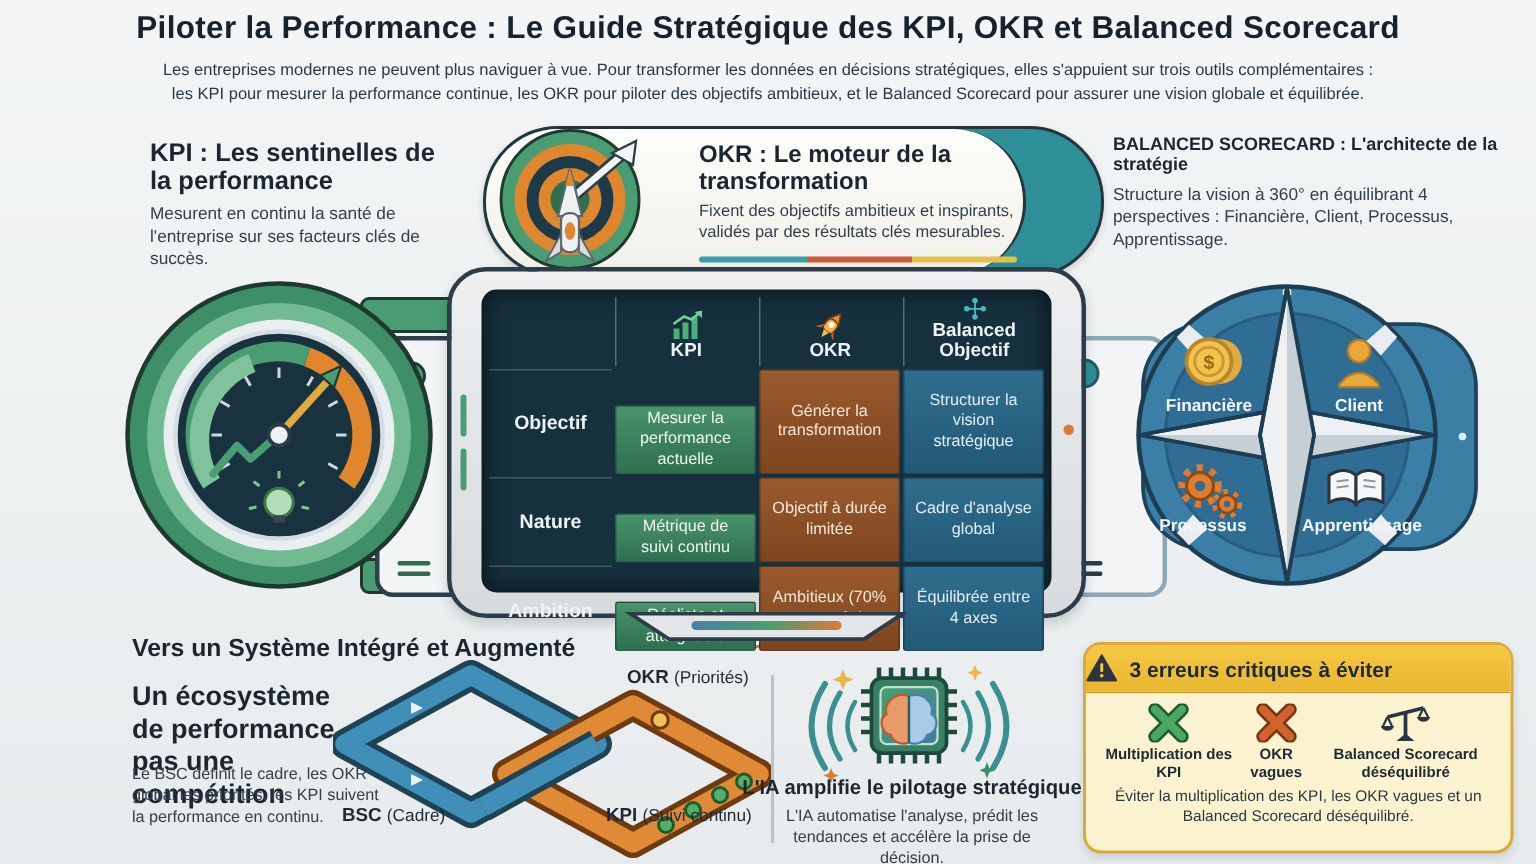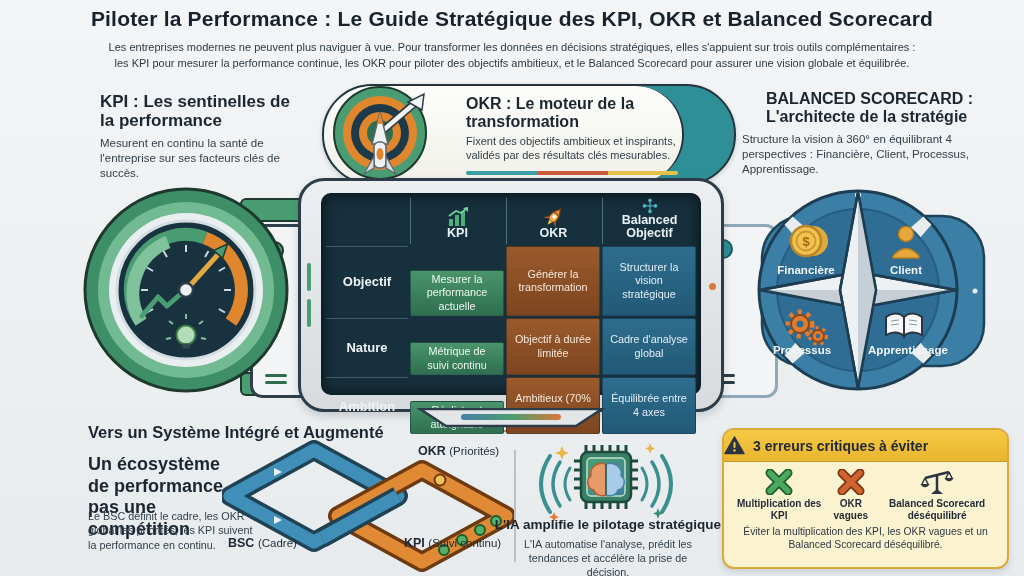--- a/index.html
+++ b/index.html
@@ -10,21 +10,21 @@
   
   .main-title{top:7px;left:0;right:0;text-align:center;font-size:21px;font-weight:bold;color:#17222d;letter-spacing:.2px;}
   .sub{left:0;right:0;text-align:center;font-size:11px;color:#2c3944;line-height:1.35;}
   
   .sec-title{font-weight:bold;line-height:1.12;color:#1b2631;}
   .sec-desc{font-size:11.5px;line-height:1.3;color:#33404b;margin-top:6px;}
   .kpi-block{left:100px;top:92px;width:200px;}
   .kpi-block .sec-title{font-size:17px;}
   .kpi-block .sec-desc{width:182px;}
   .bsc-block{left:742px;top:90px;width:262px;}
-  .bsc-block .sec-title{font-size:16px;margin-left:24px;}
+  .bsc-block .sec-title{font-size:12px;}
   .okr-capsule{left:322px;top:84px;width:410px;height:97px;border-radius:50px;background:#2f8f96;
     border:2.5px solid #26343d;box-shadow:0 2px 5px rgba(20,40,50,.18);}
   .okr-white{position:absolute;left:0;top:0;bottom:0;right:50px;background:linear-gradient(180deg,#fdfdfb,#f1f0e9);
     border-radius:48px;border-right:2px solid #26343d;overflow:hidden;}
   .okr-text{position:absolute;left:142px;top:9px;width:226px;}
   .okr-text .sec-title{font-size:16px;}
   .okr-text .sec-desc{font-size:11px;margin-top:3px;}
   .okr-underline{position:absolute;left:142px;bottom:8px;width:212px;height:4px;border-radius:2px;
     background:linear-gradient(90deg,#3a9ea5 0 34%,#cc5a3a 34% 67%,#e6c14a 67% 100%);}
   

